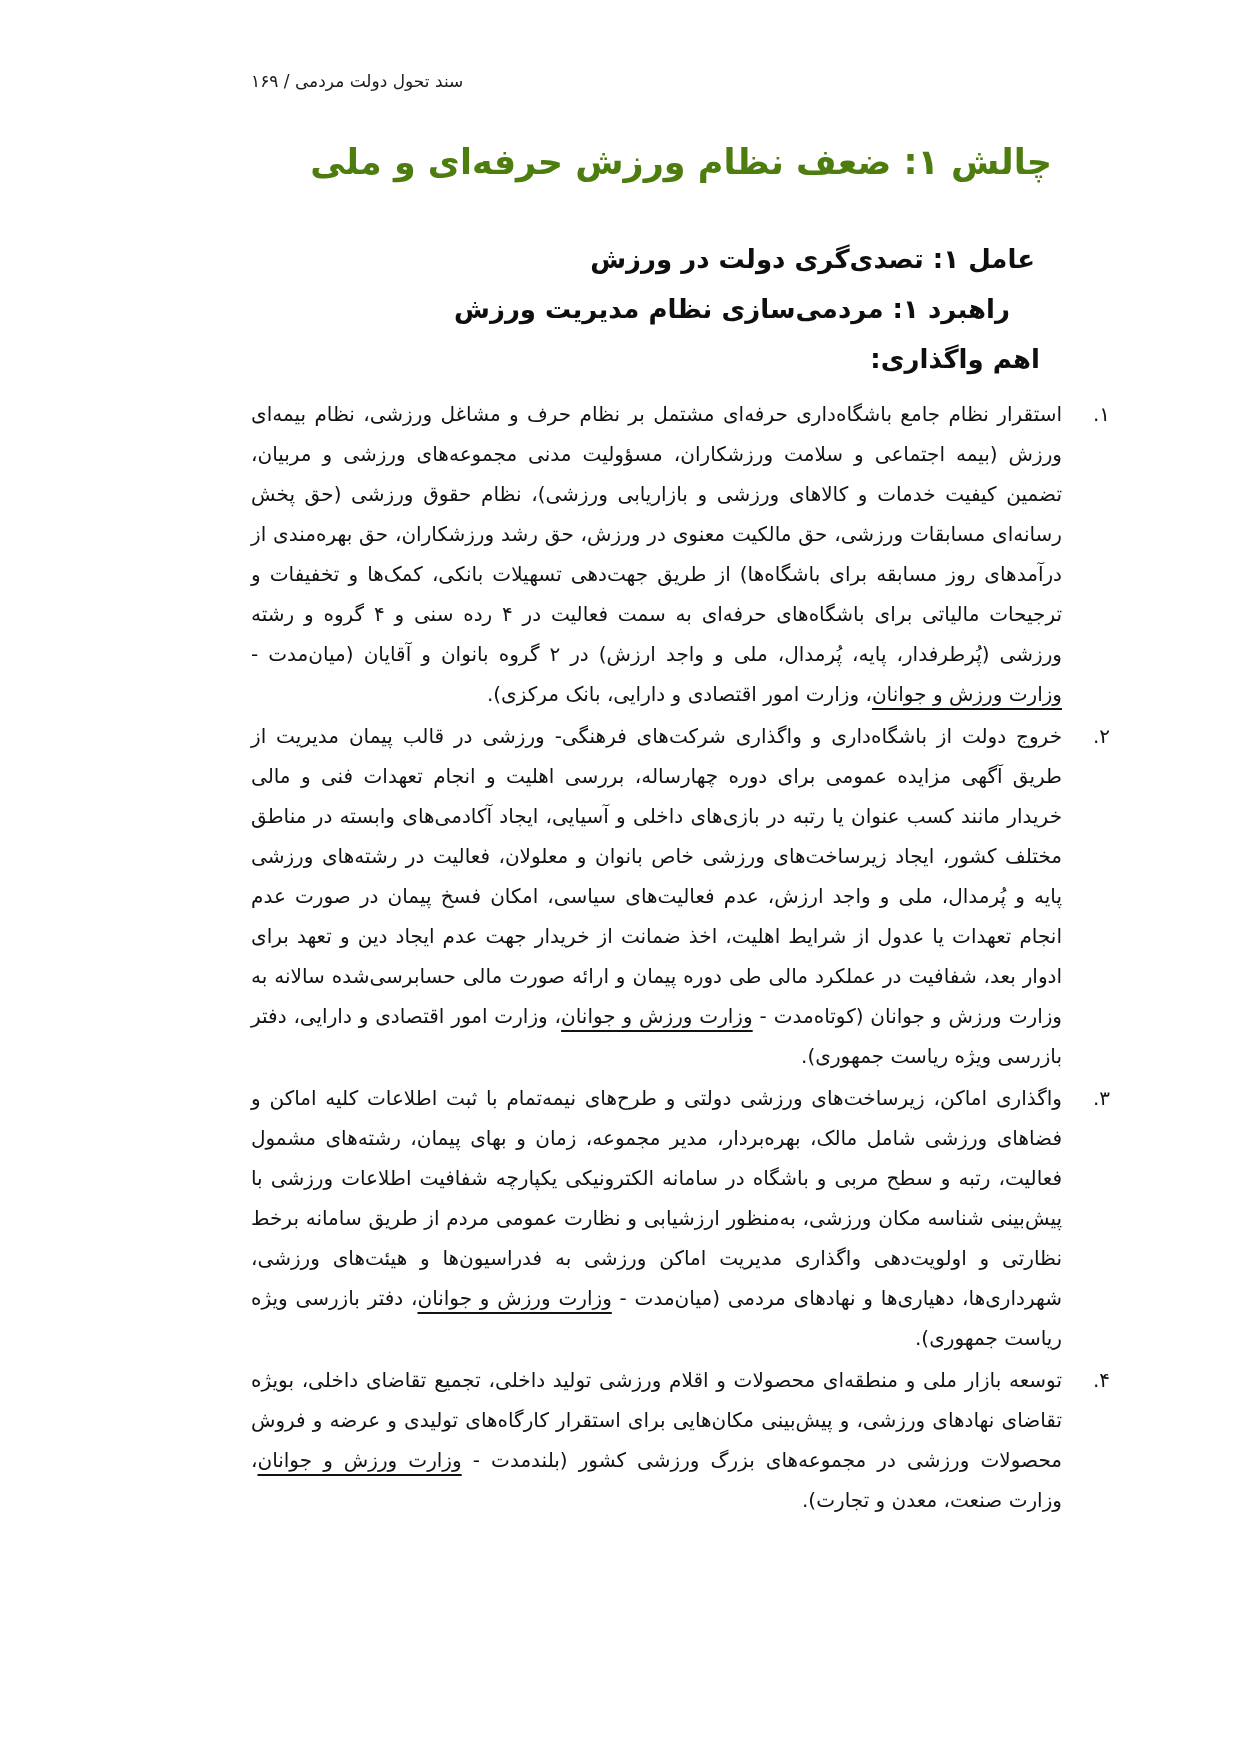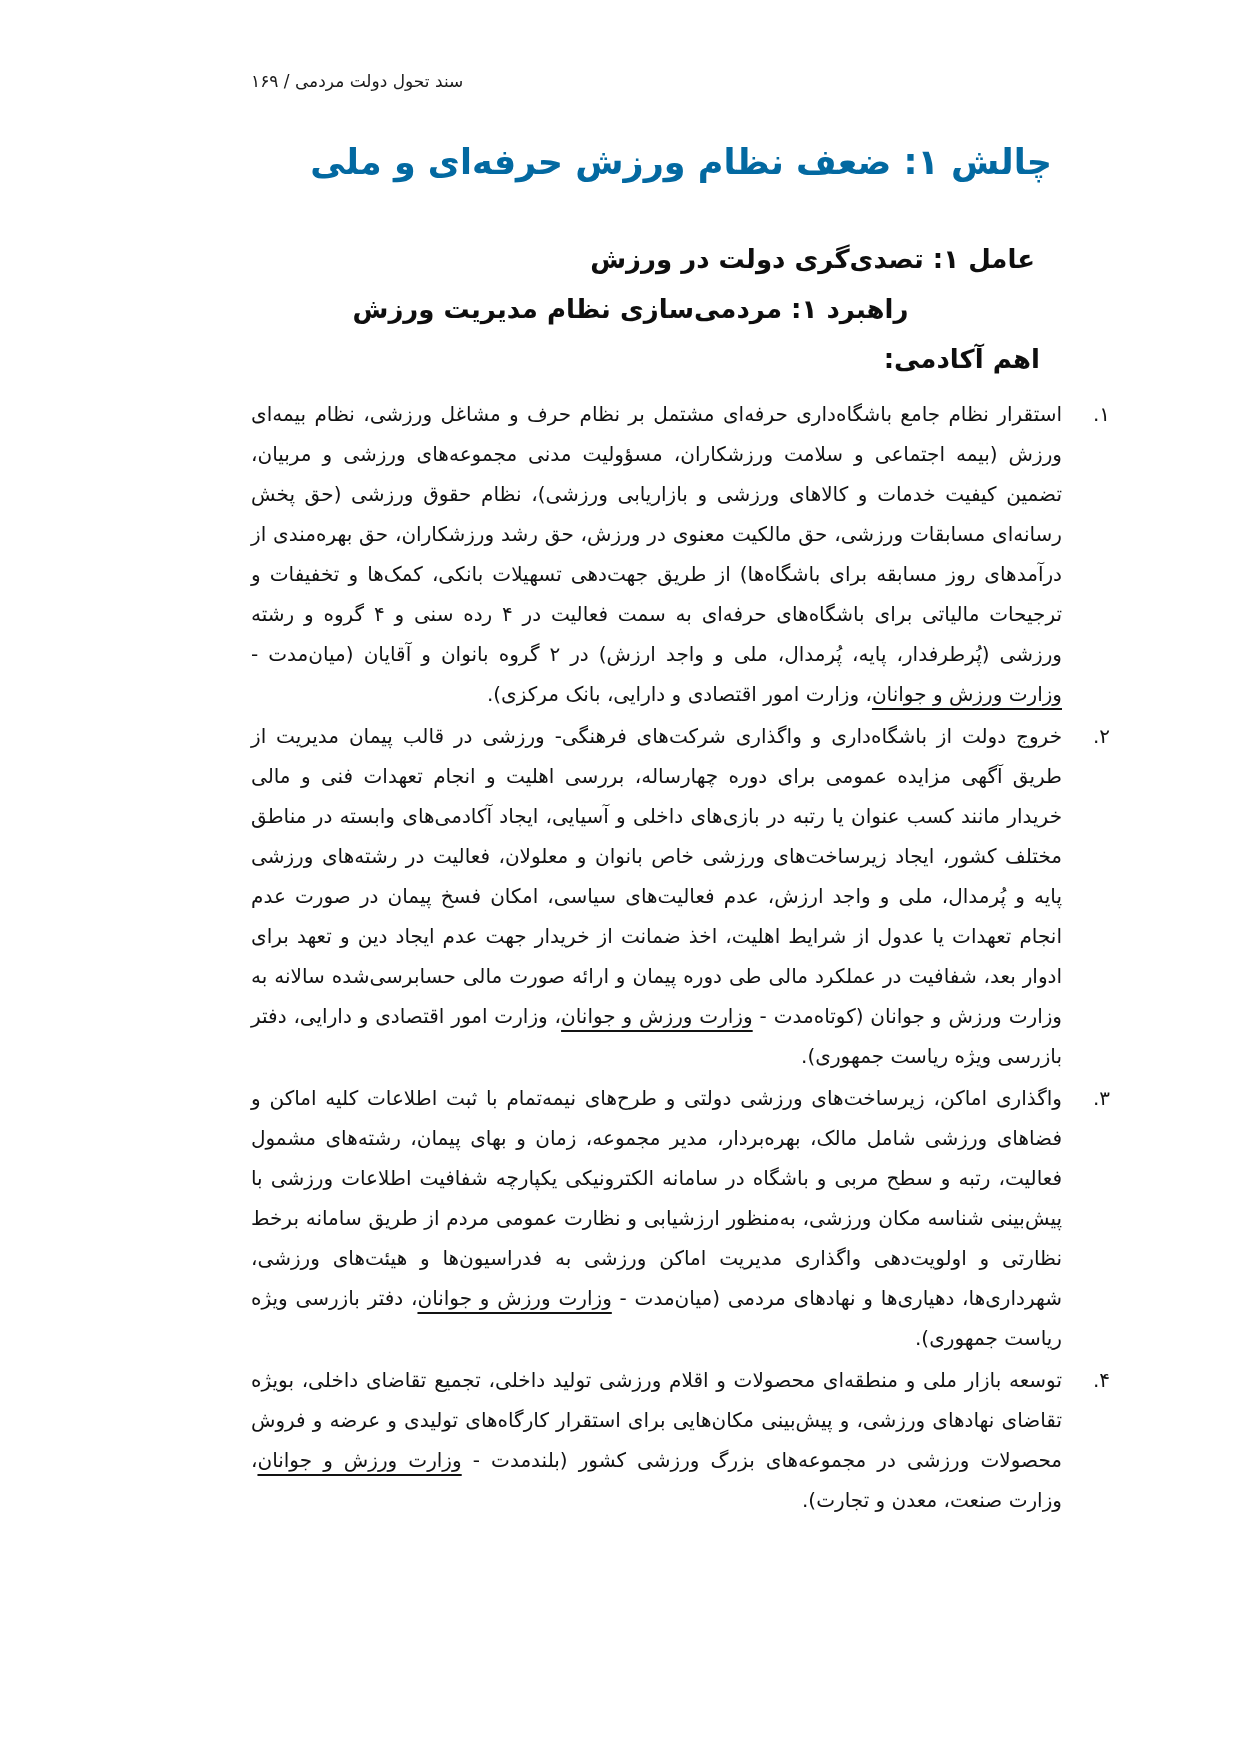--- a/index.html
+++ b/index.html
@@ -29,30 +29,30 @@
     line-height: 26px;
     color: #1a1a1a;
   }
   .doc-title {
     font-size: 35px;
     font-weight: bold;
     line-height: 52px;
     text-align: right;
     margin: 42px 58px 46px 0;
     letter-spacing: 0;
-    color: #0369a1;
+    color: #4d7c0f;
   }
   .heading {
     font-size: 26px;
     font-weight: bold;
     line-height: 50px;
     color: #0f0f0f;
   }
   .heading.factor   { margin-right: 75px; }
-  .heading.strategy { margin-right: 100px; text-align: center; }
+  .heading.strategy { margin-right: 100px; }
   .heading.actions  { margin-right: 70px; }
   .actions-list {
     list-style: none;
     margin: 10px 0 0 0;
     padding: 0;
     font-size: 20px;
     line-height: 40px;
     text-align: justify;
     text-justify: inter-word;
   }
@@ -79,21 +79,21 @@
 
 <div class="page">
   <div class="running-header">سند تحول دولت مردمی / ۱۶۹</div>
 
   <h1 class="doc-title">چالش ۱: ضعف نظام ورزش حرفه‌ای و ملی</h1>
 
   <div class="heading factor">عامل ۱: تصدی‌گری دولت در ورزش</div>
 
   <div class="heading strategy">راهبرد ۱: مردمی‌سازی نظام مدیریت ورزش</div>
 
-  <div class="heading actions">اهم آکادمی:</div>
+  <div class="heading actions">اهم واگذاری:</div>
 
   <ol class="actions-list">
       <li><span class="item-number">۱.</span><span class="item-text"><span>استقرار نظام جامع باشگاه‌داری حرفه‌ای مشتمل بر نظام حرف و مشاغل ورزشی، نظام بیمه‌ای ورزش (بیمه اجتماعی و سلامت ورزشکاران، مسؤولیت مدنی مجموعه‌های ورزشی و مربیان، تضمین کیفیت خدمات و کالاهای ورزشی و بازاریابی ورزشی)، نظام حقوق ورزشی (حق پخش رسانه‌ای مسابقات ورزشی، حق مالکیت معنوی در ورزش، حق رشد ورزشکاران، حق بهره‌مندی از درآمدهای روز مسابقه برای باشگاه‌ها) از طریق جهت‌دهی تسهیلات بانکی، کمک‌ها و تخفیفات و ترجیحات مالیاتی برای باشگاه‌های حرفه‌ای به سمت فعالیت در ۴ رده سنی و ۴ گروه و رشته ورزشی (پُرطرفدار، پایه، پُرمدال، ملی و واجد ارزش) در ۲ گروه بانوان و آقایان (میان‌مدت - </span><span class="u">وزارت ورزش و جوانان</span><span>، وزارت امور اقتصادی و دارایی، بانک مرکزی).</span></span></li>
       <li><span class="item-number">۲.</span><span class="item-text"><span>خروج دولت از باشگاه‌داری و واگذاری شرکت‌های فرهنگی- ورزشی در قالب پیمان مدیریت از طریق آگهی مزایده عمومی برای دوره چهارساله، بررسی اهلیت و انجام تعهدات فنی و مالی خریدار مانند کسب عنوان یا رتبه در بازی‌های داخلی و آسیایی، ایجاد آکادمی‌های وابسته در مناطق مختلف کشور، ایجاد زیرساخت‌های ورزشی خاص بانوان و معلولان، فعالیت در رشته‌های ورزشی پایه و پُرمدال، ملی و واجد ارزش، عدم فعالیت‌های سیاسی، امکان فسخ پیمان در صورت عدم انجام تعهدات یا عدول از شرایط اهلیت، اخذ ضمانت از خریدار جهت عدم ایجاد دین و تعهد برای ادوار بعد، شفافیت در عملکرد مالی طی دوره پیمان و ارائه صورت مالی حسابرسی‌شده سالانه به وزارت ورزش و جوانان (کوتاه‌مدت - </span><span class="u">وزارت ورزش و جوانان</span><span>، وزارت امور اقتصادی و دارایی، دفتر بازرسی ویژه ریاست جمهوری).</span></span></li>
       <li><span class="item-number">۳.</span><span class="item-text"><span>واگذاری اماکن، زیرساخت‌های ورزشی دولتی و طرح‌های نیمه‌تمام با ثبت اطلاعات کلیه اماکن و فضاهای ورزشی شامل مالک، بهره‌بردار، مدیر مجموعه، زمان و بهای پیمان، رشته‌های مشمول فعالیت، رتبه و سطح مربی و باشگاه در سامانه الکترونیکی یکپارچه شفافیت اطلاعات ورزشی با پیش‌بینی شناسه مکان ورزشی، به‌منظور ارزشیابی و نظارت عمومی مردم از طریق سامانه برخط نظارتی و اولویت‌دهی واگذاری مدیریت اماکن ورزشی به فدراسیون‌ها و هیئت‌های ورزشی، شهرداری‌ها، دهیاری‌ها و نهادهای مردمی (میان‌مدت - </span><span class="u">وزارت ورزش و جوانان</span><span>، دفتر بازرسی ویژه ریاست جمهوری).</span></span></li>
       <li><span class="item-number">۴.</span><span class="item-text"><span>توسعه بازار ملی و منطقه‌ای محصولات و اقلام ورزشی تولید داخلی، تجمیع تقاضای داخلی، بویژه تقاضای نهادهای ورزشی، و پیش‌بینی مکان‌هایی برای استقرار کارگاه‌های تولیدی و عرضه و فروش محصولات ورزشی در مجموعه‌های بزرگ ورزشی کشور (بلندمدت - </span><span class="u">وزارت ورزش و جوانان</span><span>، وزارت صنعت، معدن و تجارت).</span></span></li>
     </ol>
 </div>
 
 </body></html>

